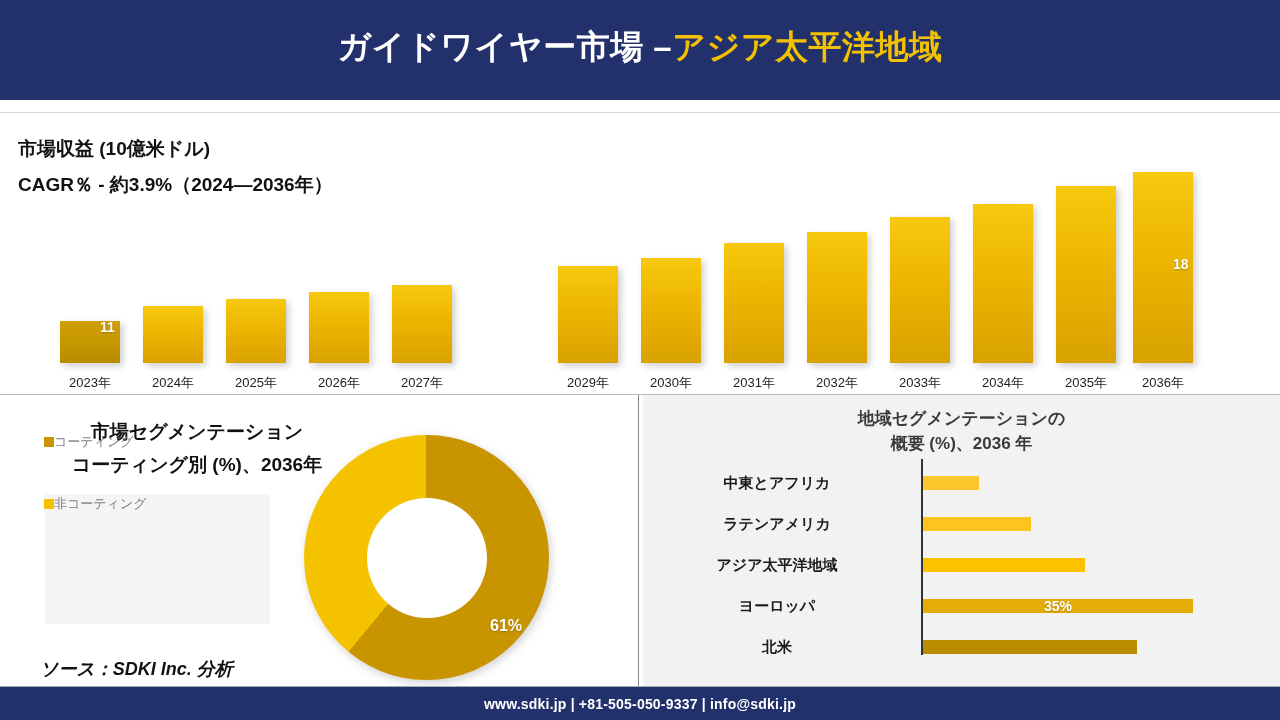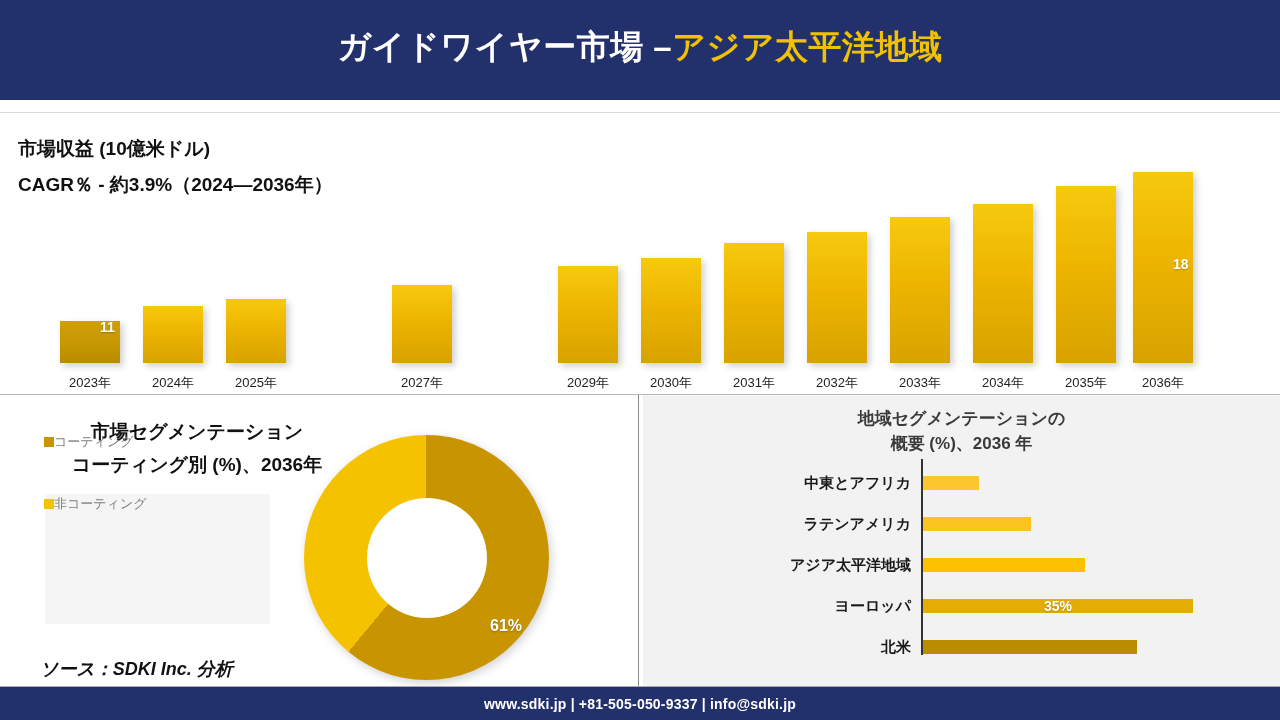--- a/index.html
+++ b/index.html
@@ -245,21 +245,21 @@
     position: absolute;
     left: 0;
     height: 38px;
     width: 637px;
   }
   .region-label {
     position: absolute;
     left: 0; top: 50%;
     transform: translateY(-50%);
     width: 268px;
-    text-align: right;
+    text-align: center;
     font-size: 15px;
     font-weight: bold;
     color: #1a1a1a;
     white-space: nowrap;
   }
   .region-bar {
     position: absolute;
     left: 280px; top: 50%;
     transform: translateY(-50%);
     height: 14px;
@@ -322,20 +322,24 @@
         <div class="bar-label">2023年</div>
       </div>
       <div class="bar-group" style="left:143px;">
         <div class="bar" style="height:57px;"></div>
         <div class="bar-label">2024年</div>
       </div>
       <div class="bar-group" style="left:226px;">
         <div class="bar" style="height:64px;"></div>
         <div class="bar-label">2025年</div>
       </div>
+      <div class="bar-group" style="left:309px;">
+        <div class="bar" style="height:71px;"></div>
+        <div class="bar-label">2026年</div>
+      </div>
       <div class="bar-group" style="left:392px;">
         <div class="bar" style="height:78px;"></div>
         <div class="bar-label">2027年</div>
       </div>
       <div class="bar-group" style="left:558px;">
         <div class="bar" style="height:97px;"></div>
         <div class="bar-label">2029年</div>
       </div>
       <div class="bar-group" style="left:641px;">
         <div class="bar" style="height:105px;"></div>

